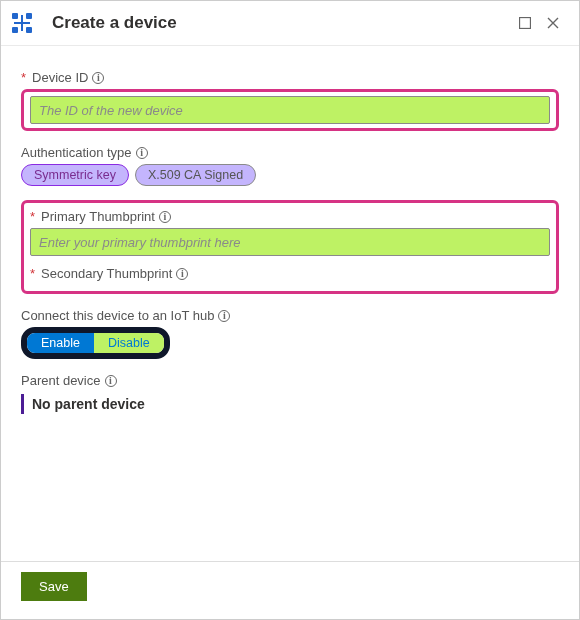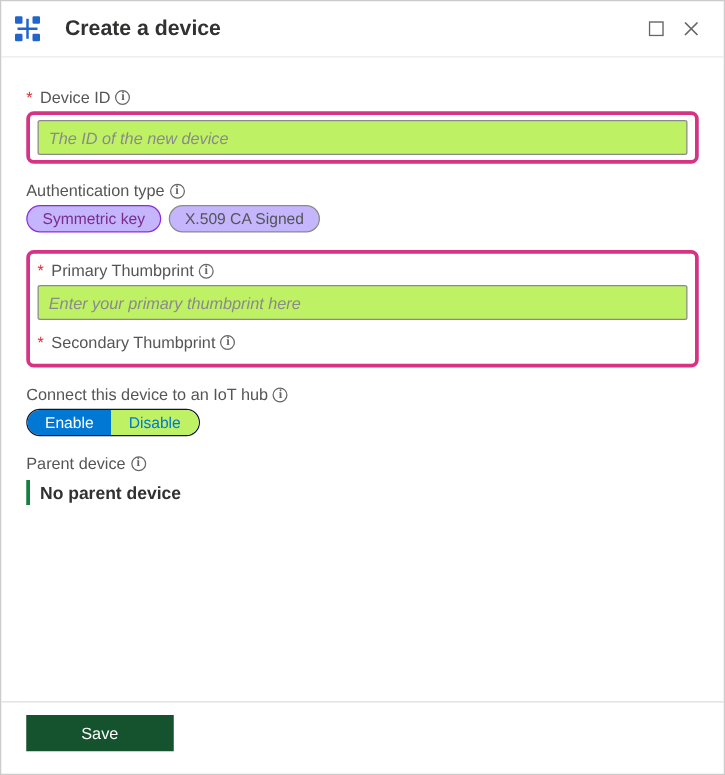--- a/index.html
+++ b/index.html
@@ -102,58 +102,58 @@
       border-color: #8a2c8f;
     }
     .pill.gray { border-color: #8a8a8a; color: #555; }
     .pill.highlighted {
       outline: 3px solid #d63384;
       outline-offset: -1px;
     }
     
     .toggle {
       display: inline-flex;
-      border: 1px solid #0f172a;
+      border: 6px solid #0f172a;
       border-radius: 14px;
       overflow: hidden;
       font-size: 12.5px;
       align-items: center;
     }
     .toggle span {
       padding: 3px 14px;
       cursor: pointer;
     }
     .toggle .on { background: #0078d4; color: #fff; }
     .toggle .off { background: #bef264; color: #0078d4; }
     
     .parent-block {
-      border-left: 3px solid #15803d;
+      border-left: 3px solid #4c1d95;
       padding: 2px 0 2px 8px;
       margin-top: 6px;
     }
     .parent-none { font-weight: 700; font-size: 14px; }
     .parent-link {
       color: #0078d4;
       font-size: 13.5px;
       cursor: pointer;
       display: inline-block;
       padding: 2px 4px 2px 2px;
       outline: 3px solid #d63384;
       margin-top: 4px;
     }
     
     .footer {
       border-top: 1px solid #ddd;
       padding: 10px 20px 18px;
     }
     .save-btn {
-      background: #14532d;
+      background: #4d7c0f;
       color: #fff;
       border: none;
-      padding: 7px 44px;
+      padding: 7px 18px;
       font-size: 13px;
       cursor: pointer;
     }
   </style>
 </head>
 <body>
 
 <div class="pane-header">
   <span class="app-icon">
     <svg width="22" height="22" viewBox="0 0 22 22">

